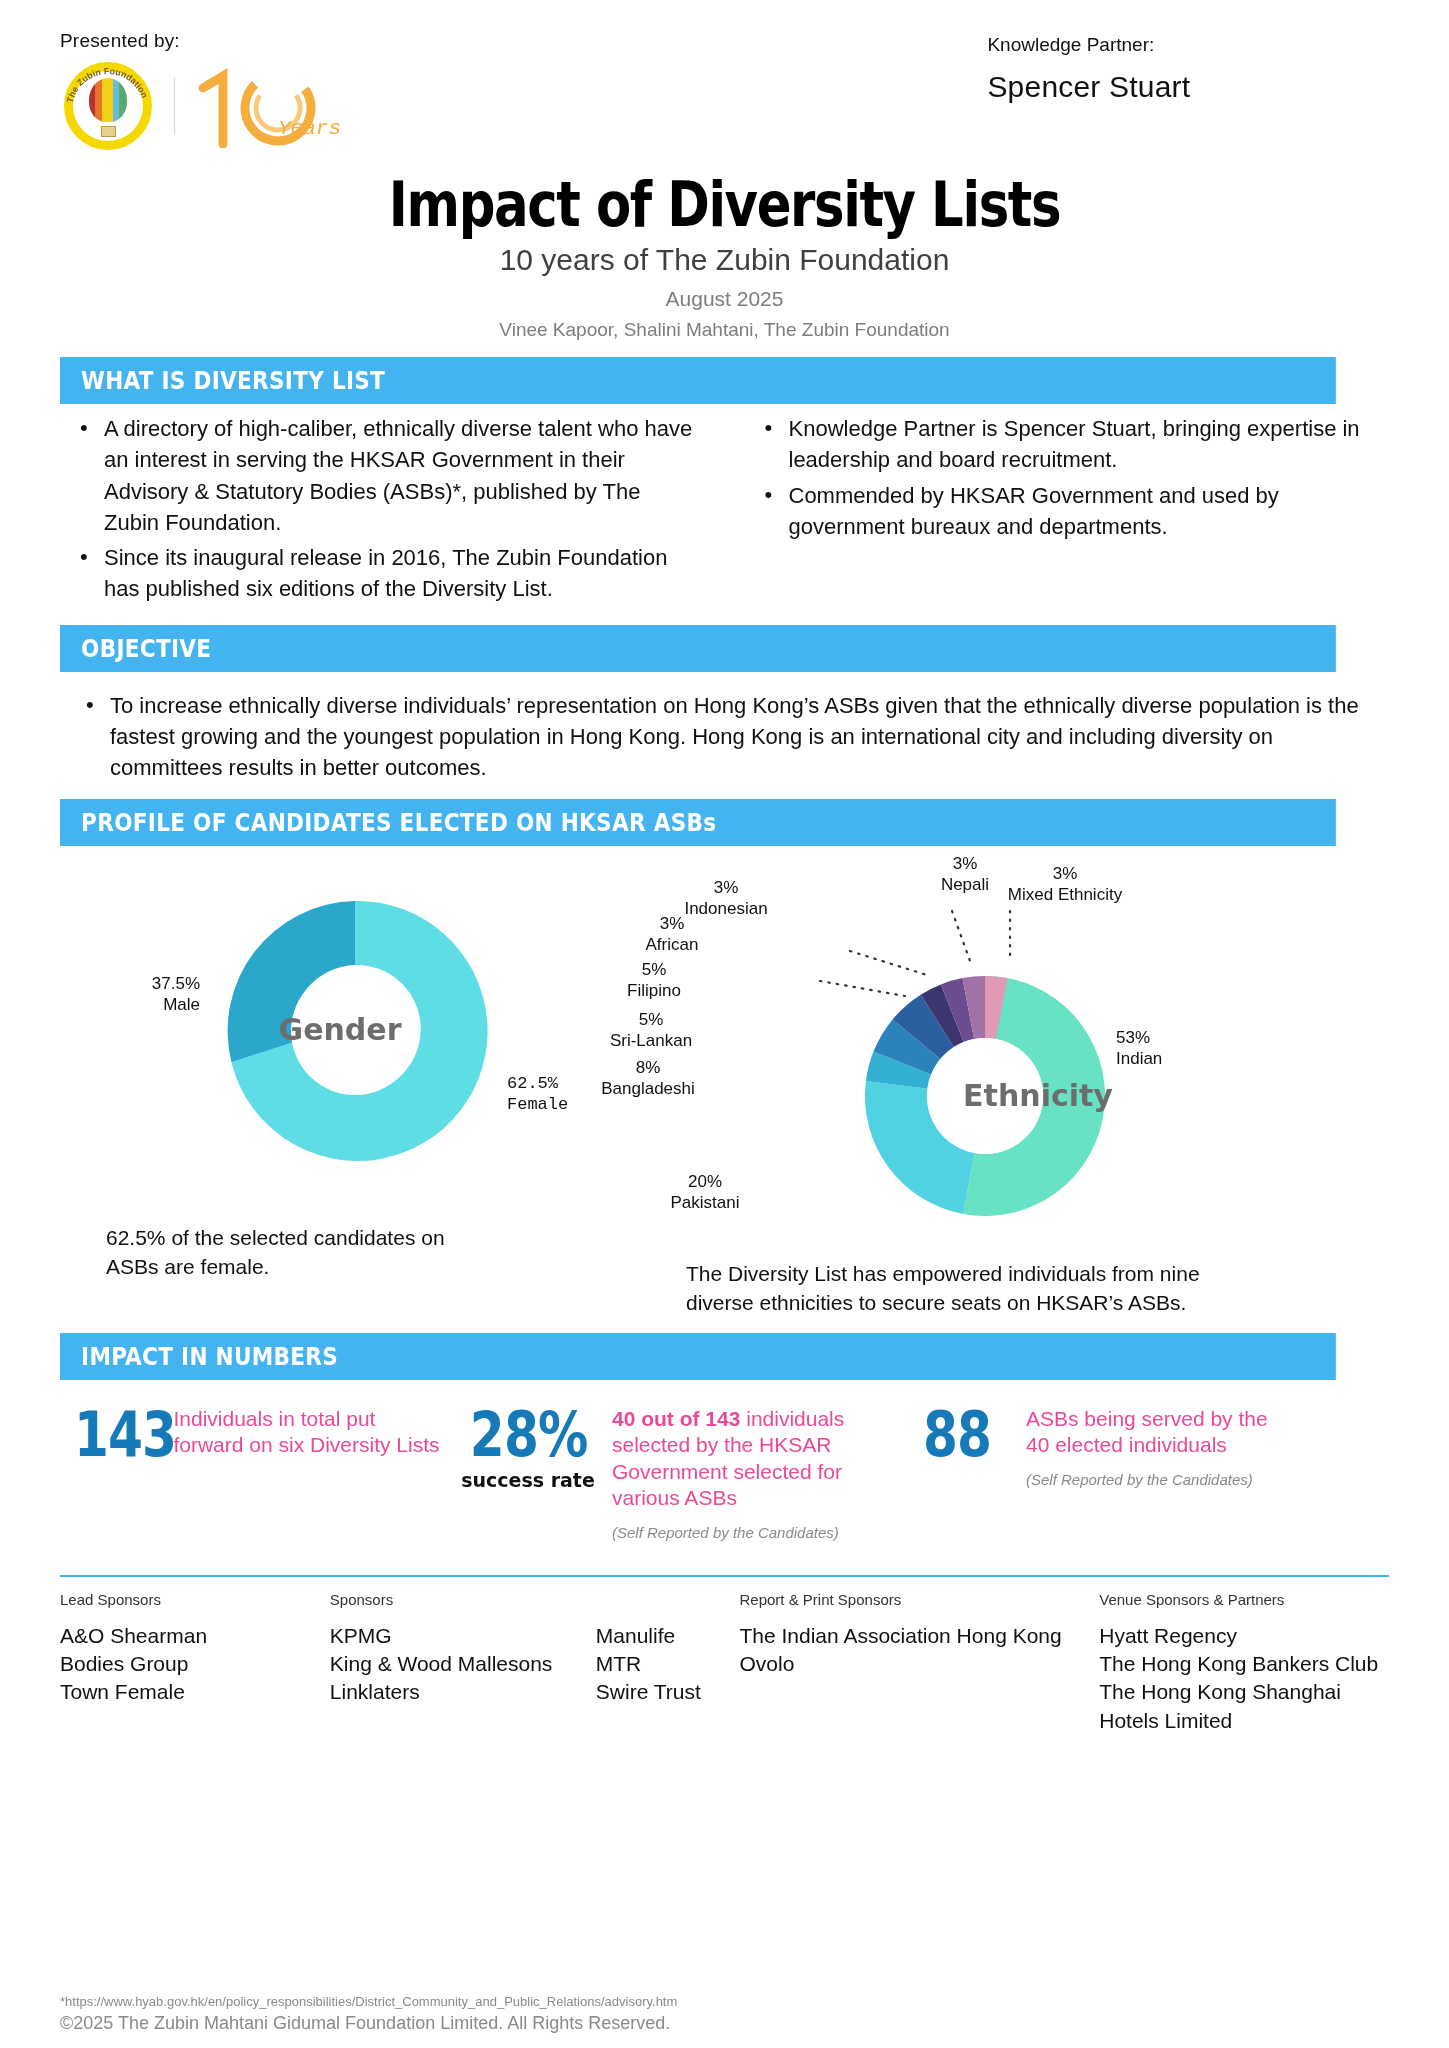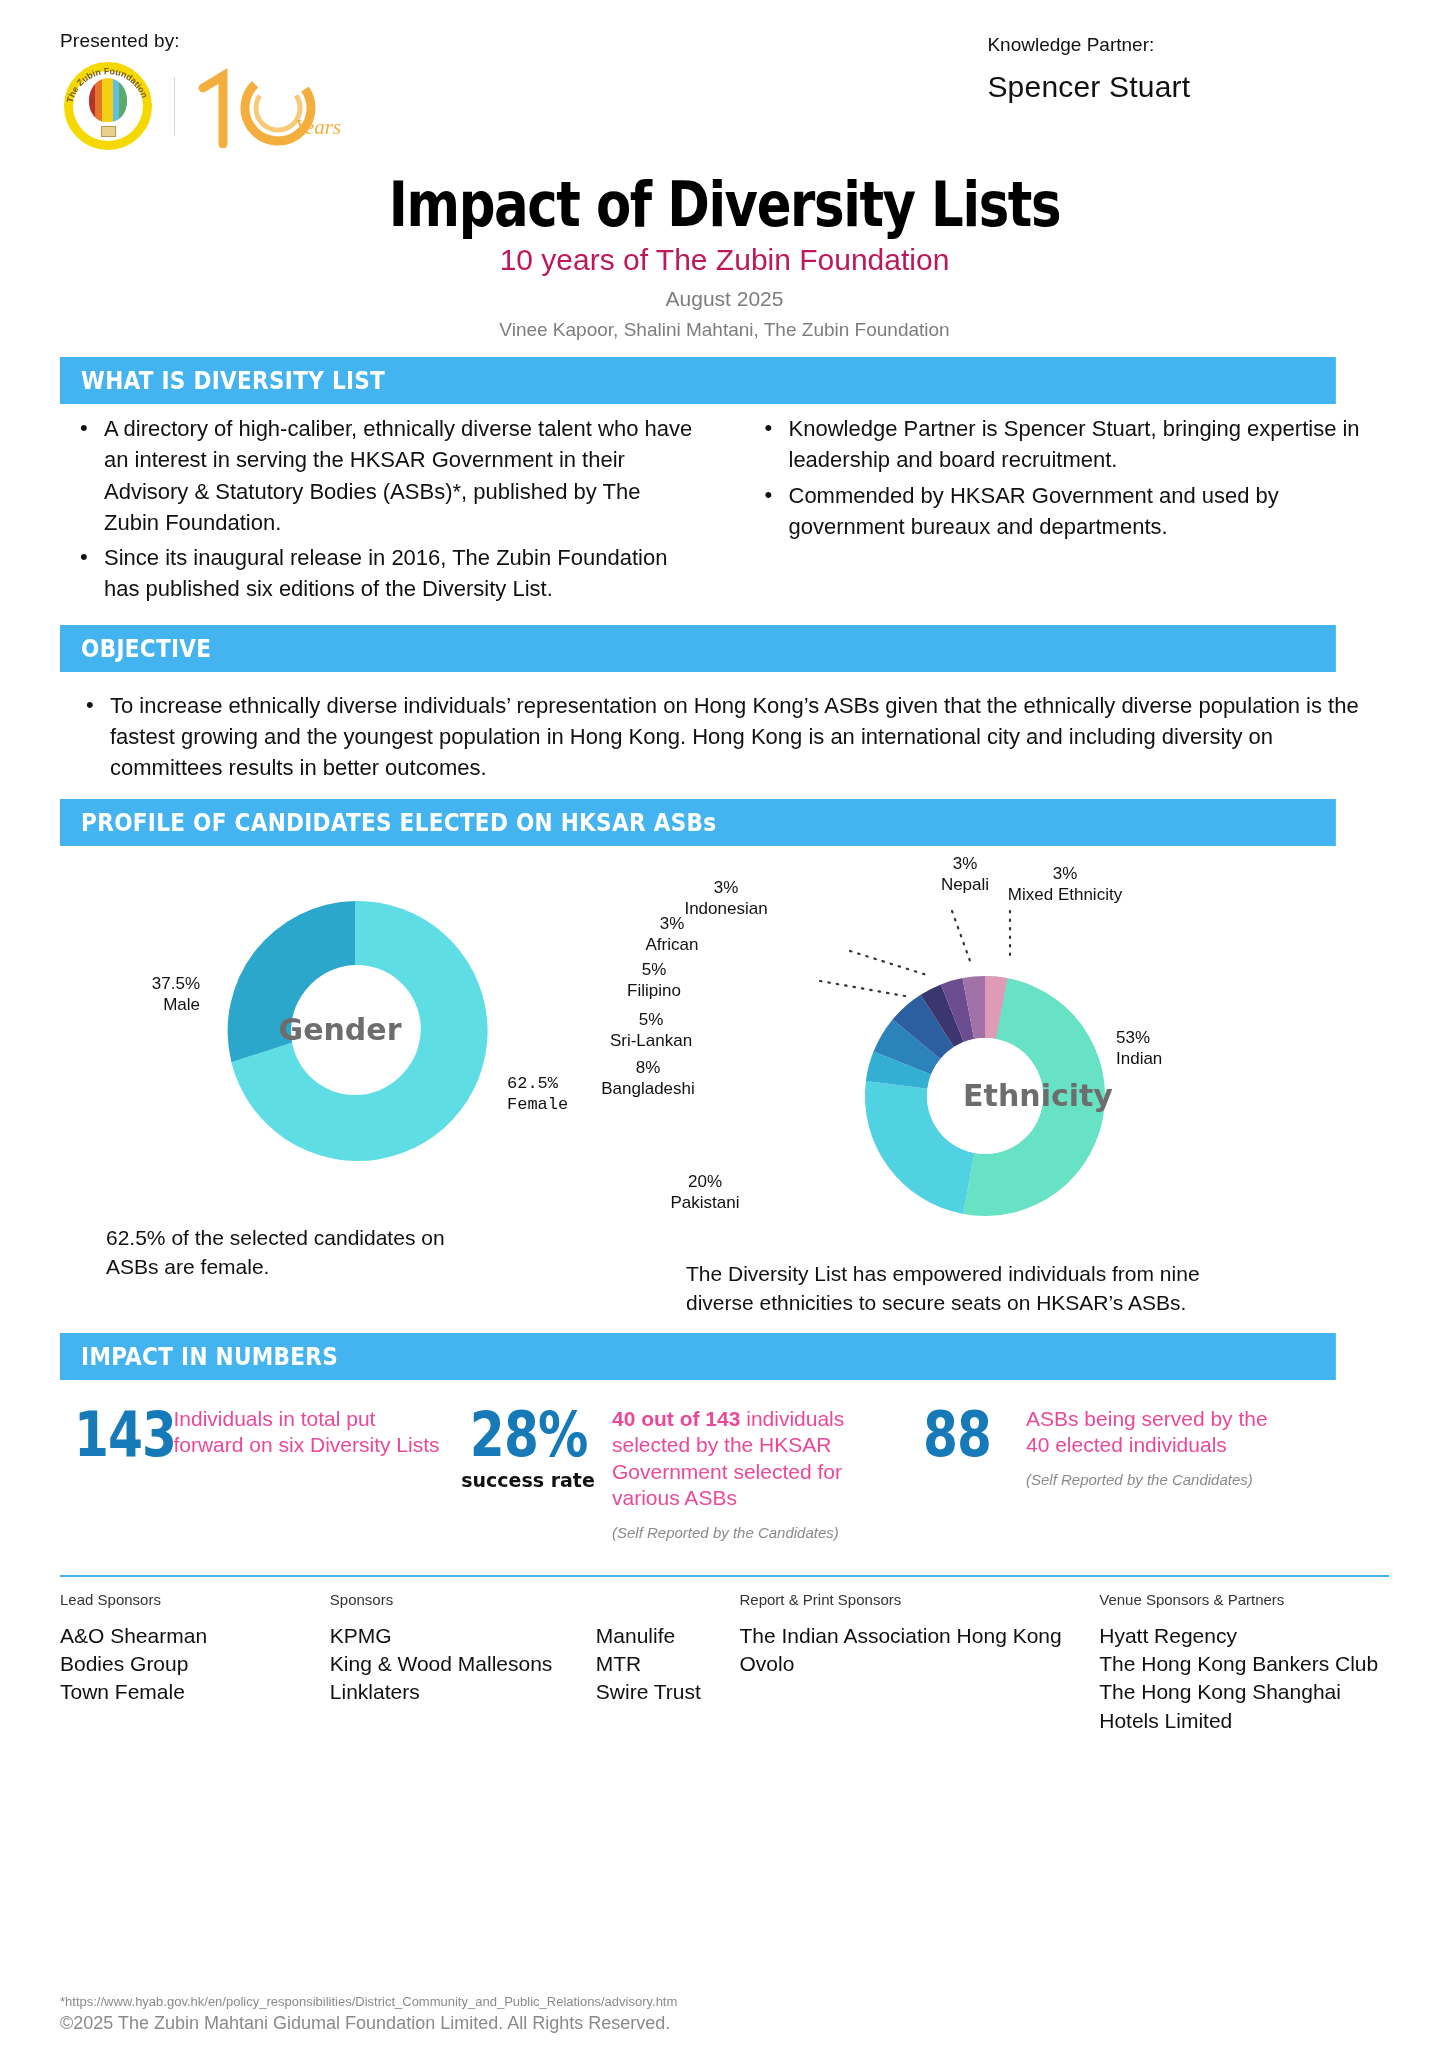--- a/index.html
+++ b/index.html
@@ -33,34 +33,34 @@
     background: #e8cf8a; border: 1px solid #b79b52;
   }
   .zubin-text {
     position: absolute; left: 0; top: 0; width: 96px; height: 96px;
     font-size: 7.5px; color: #6a4a1f; font-weight: bold;
   }
   .logo-divider { width: 1px; height: 58px; background: #d8d8d8; margin: 0 18px; }
   .tenyears { position: relative; width: 150px; height: 80px; flex: none; }
   .years-text {
     position: absolute; right: 2px; bottom: 6px;
-    font-size: 21px; color: #F3AE3D; font-style: italic; font-family: Liberation Serif, serif;
+    font-size: 21px; color: #F3AE3D; font-style: italic; font-family: Liberation Mono, monospace;
   }
   .knowledge { text-align: left; padding-top: 4px; width: 40%; padding-left: 130px;}
   .kp-label { font-size: 19px; color: #111; }
   .kp-name { font-size: 30px; color: #111; margin-top: 14px; letter-spacing: .2px; }
 
   
   .title-block { text-align: center; margin-top: 18px; }
   .main-title {
     font-size: 62px; font-weight: bold; letter-spacing: -1.5px; color: #000;
     font-family: "DejaVu Sans", sans-serif; font-stretch: condensed;
     transform: scaleX(0.92); line-height: 1.05;
   }
-  .sub-title { font-size: 30px; color: #be185d; margin-top: 6px; font-weight: 300; }
+  .sub-title { font-size: 30px; color: #404040; margin-top: 6px; font-weight: 300; }
   .date-line { font-size: 21px; color: #7d7d7d; margin-top: 10px; }
   .authors-line { font-size: 19px; color: #7d7d7d; margin-top: 8px; }
 
   
   .sec-header {
     background: #43B4F0; color: #fff; font-weight: bold;
     font-size: 25px; letter-spacing: .3px;
     padding: 9px 0 9px 22px; margin-top: 16px;
     font-family: "DejaVu Sans", sans-serif; font-stretch: condensed;
     transform: scaleX(0.96); transform-origin: left center;

